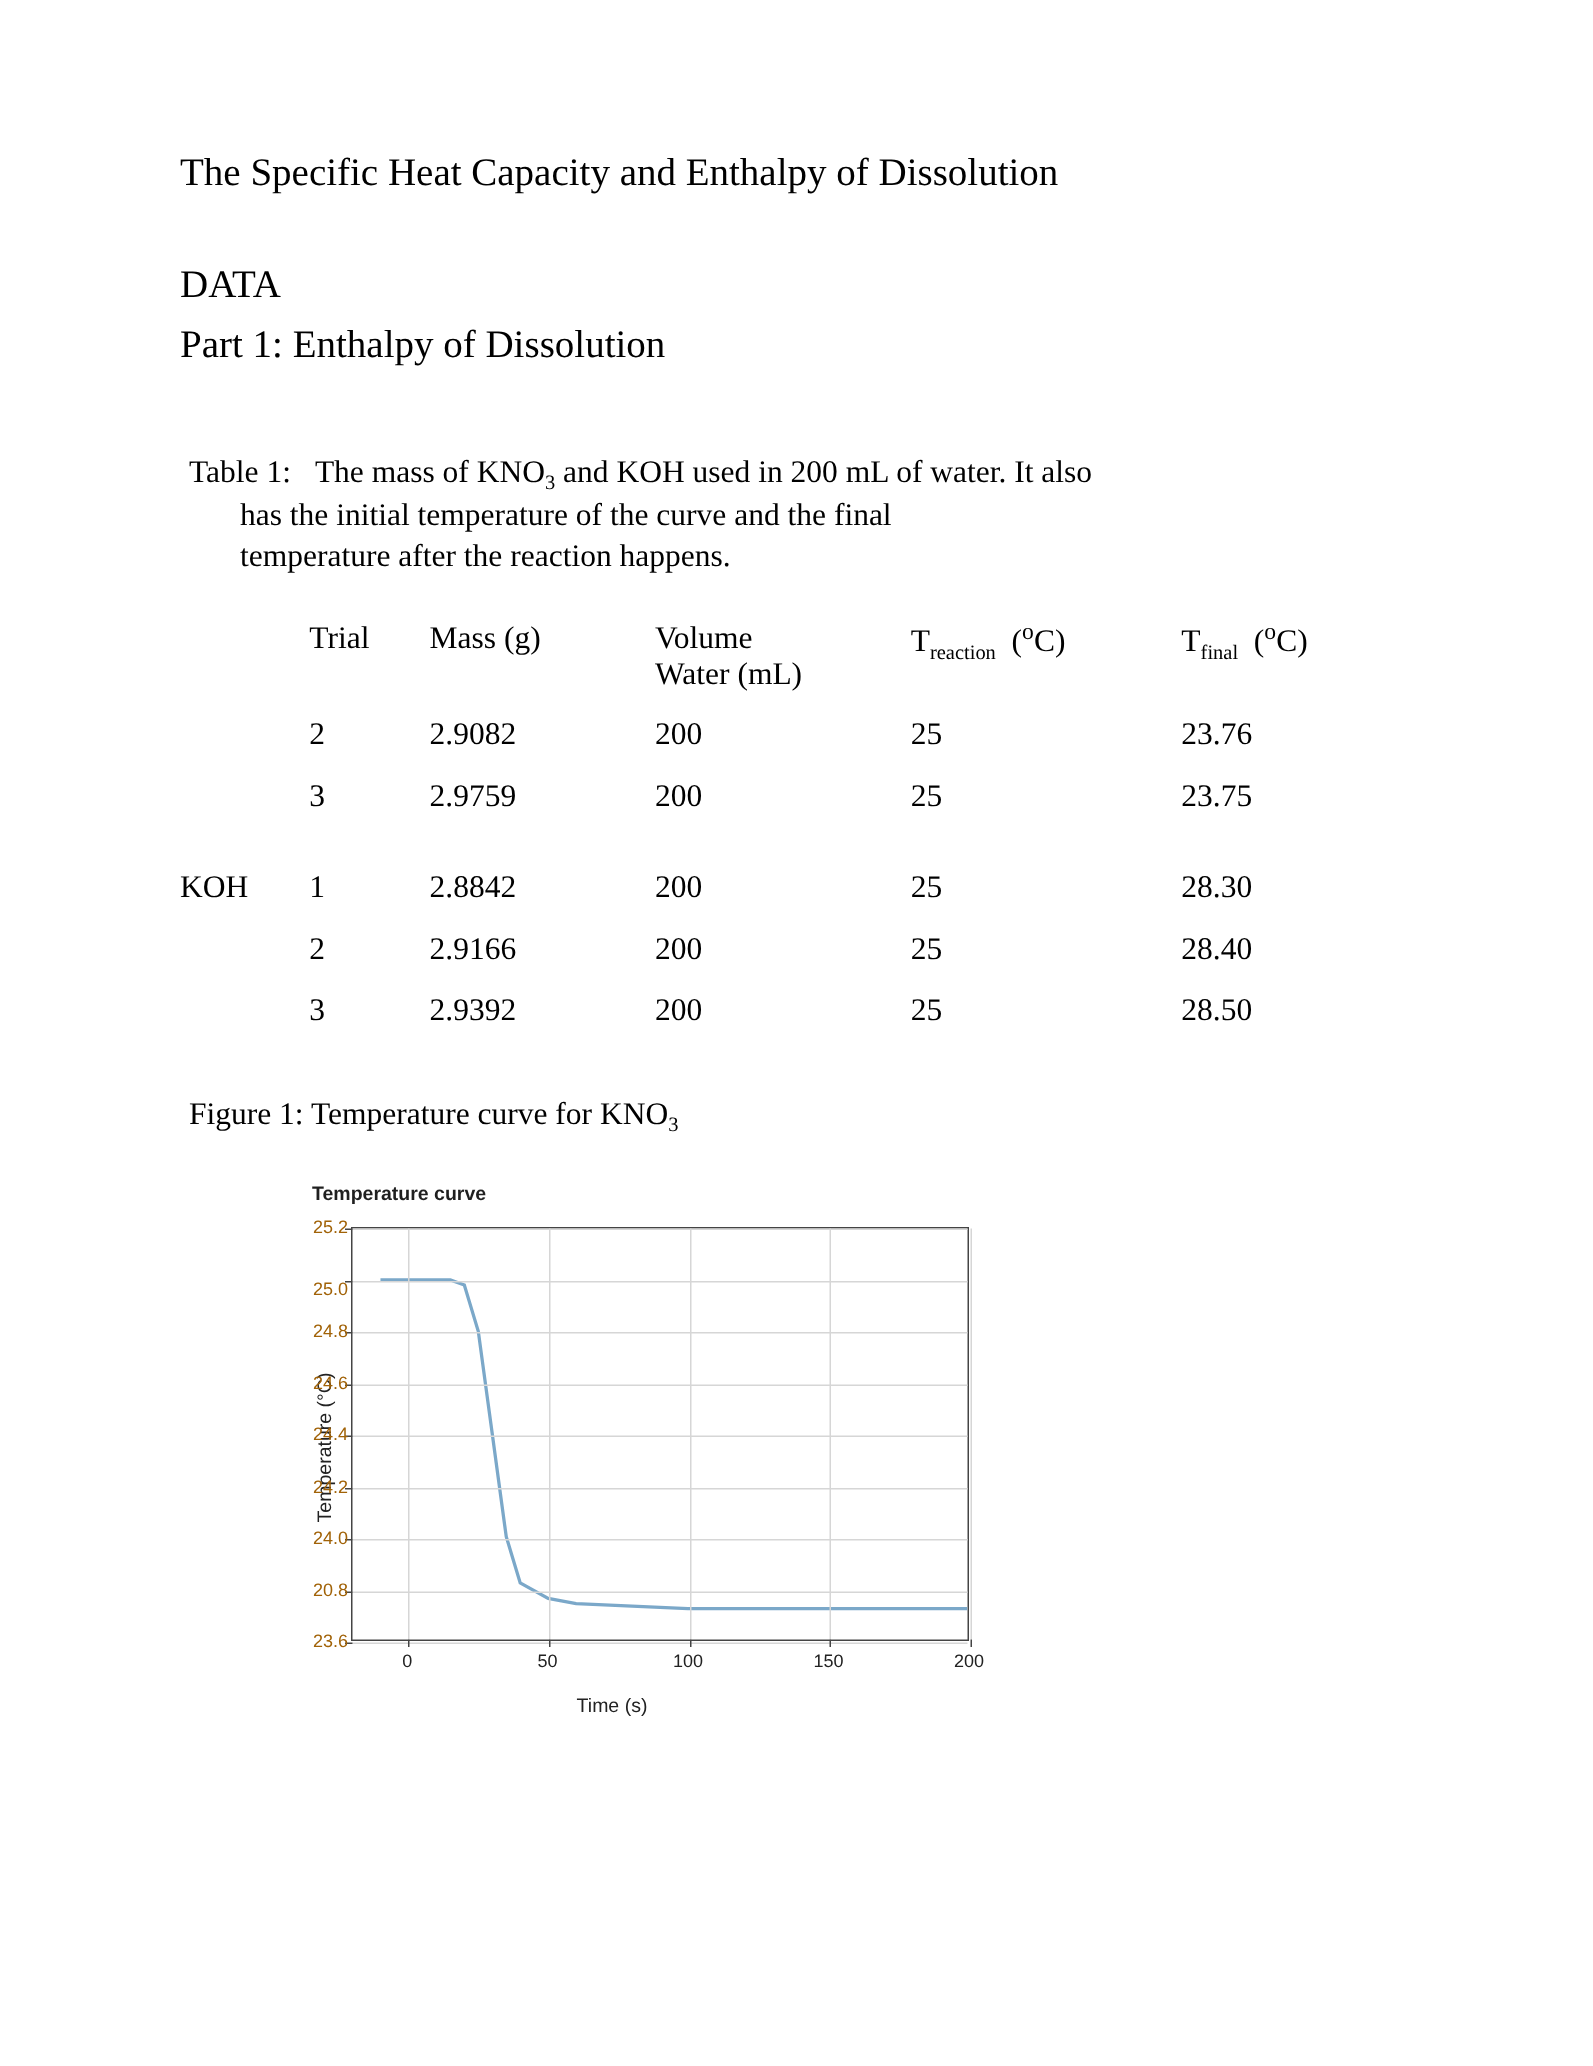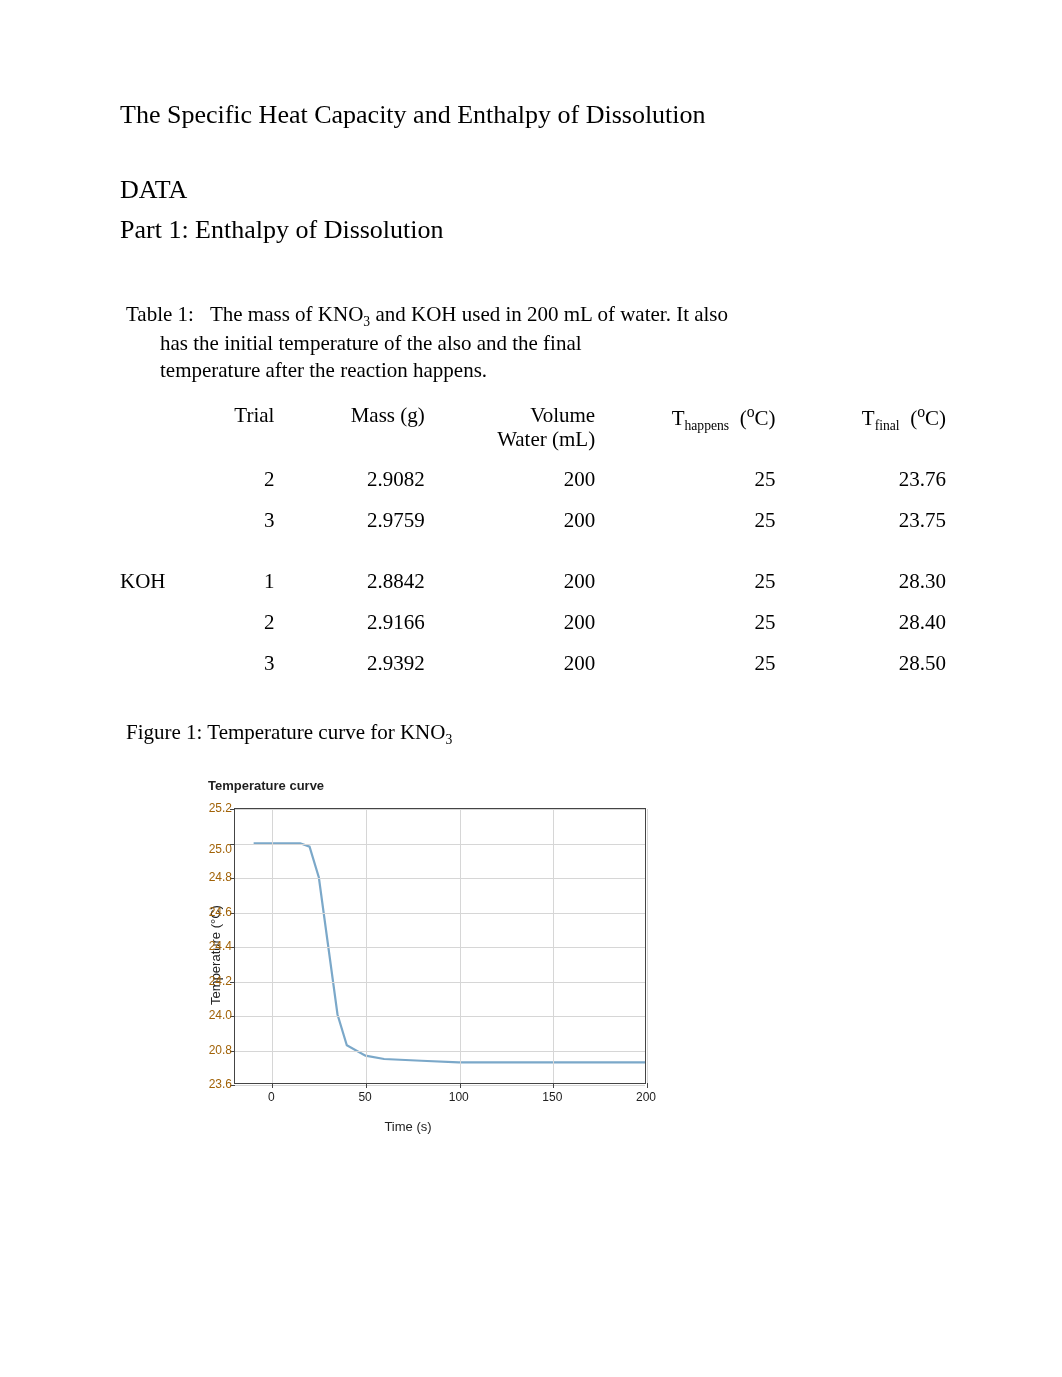--- a/index.html
+++ b/index.html
@@ -23,42 +23,42 @@
     .section-heading {
       font-size: 26px;
       margin-bottom: 10px;
     }
     .subsection {
       font-size: 26px;
       margin-bottom: 56px;
     }
     .table-caption {
       font-size: 21px;
-      margin-bottom: 12px;
+      margin-bottom: 22px;
       padding-left: 6px;
       padding-right: 130px;
       line-height: 1.25;
     }
     .table-caption .caption-label {
       margin-right: 16px;
     }
     .table-caption .indent-line {
       display: block;
       padding-left: 34px;
     }
     .sub { font-size: 0.65em; vertical-align: sub; }
     .data-table {
       width: 100%;
       border-collapse: collapse;
       margin-bottom: 36px;
       font-size: 21px;
     }
     .data-table th, .data-table td {
       padding: 8px 6px;
-      text-align: right;
+      text-align: left;
       font-weight: normal;
     }
     .data-table th {
       vertical-align: top;
     }
     .data-table td.group-label {
       text-align: left;
       padding-left: 0;
       padding-right: 18px;
     }
@@ -176,21 +176,21 @@
   </style>
 </head>
 <body>
 
 <div class="title">The Specific Heat Capacity and Enthalpy of Dissolution</div>
 <div class="section-heading">DATA</div>
 <div class="subsection">Part 1: Enthalpy of Dissolution</div>
 
 <div class="table-caption">
   <span class="caption-label">Table 1:</span><span>The mass of KNO</span><span class="sub">3</span><span> and KOH used in 200 mL of water. It also</span>
-  <span class="indent-line">has the initial temperature of the also and the final</span>
+  <span class="indent-line">has the initial temperature of the curve and the final</span>
   <span class="indent-line">temperature after the reaction happens.</span>
 </div>
 
 <table class="data-table">
   <colgroup>
     <col style="width:80px">
       <col style="width:80px">
       <col style="width:150px">
       <col style="width:170px">
       <col style="width:180px">
@@ -199,21 +199,21 @@
   <thead>
     <tr>
       <th></th>
       <th>Trial</th>
       <th>Mass (g)</th>
       <th class="col-vol">
         <span>Volume</span><br>
         <span>Water (mL)</span>
       </th>
       <th class="header-temp">
-        <span>T</span><span class="sub">happens</span>&nbsp;&nbsp;(<span class="sup-deg">o</span><span>C)</span>
+        <span>T</span><span class="sub">reaction</span>&nbsp;&nbsp;(<span class="sup-deg">o</span><span>C)</span>
       </th>
       <th class="header-temp">
         <span>T</span><span class="sub">final</span>&nbsp;&nbsp;(<span class="sup-deg">o</span><span>C)</span>
       </th>
     </tr>
   </thead>
   <tbody id="table-body">
       <tr>
         <td class="group-label"></td>
         <td>2</td>

